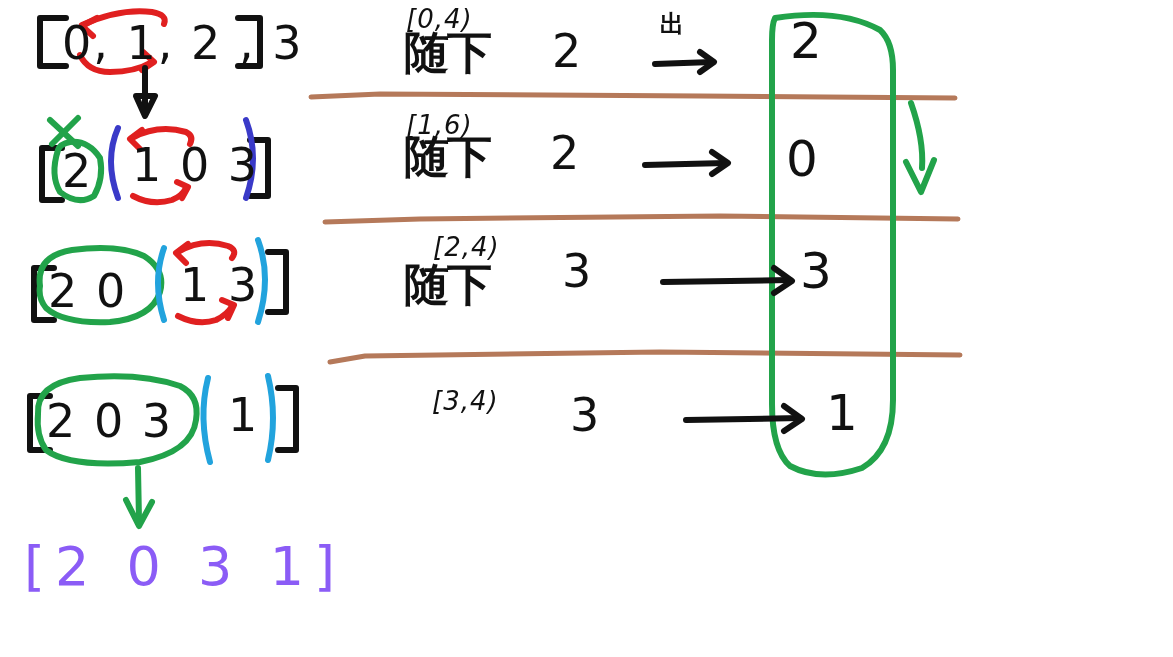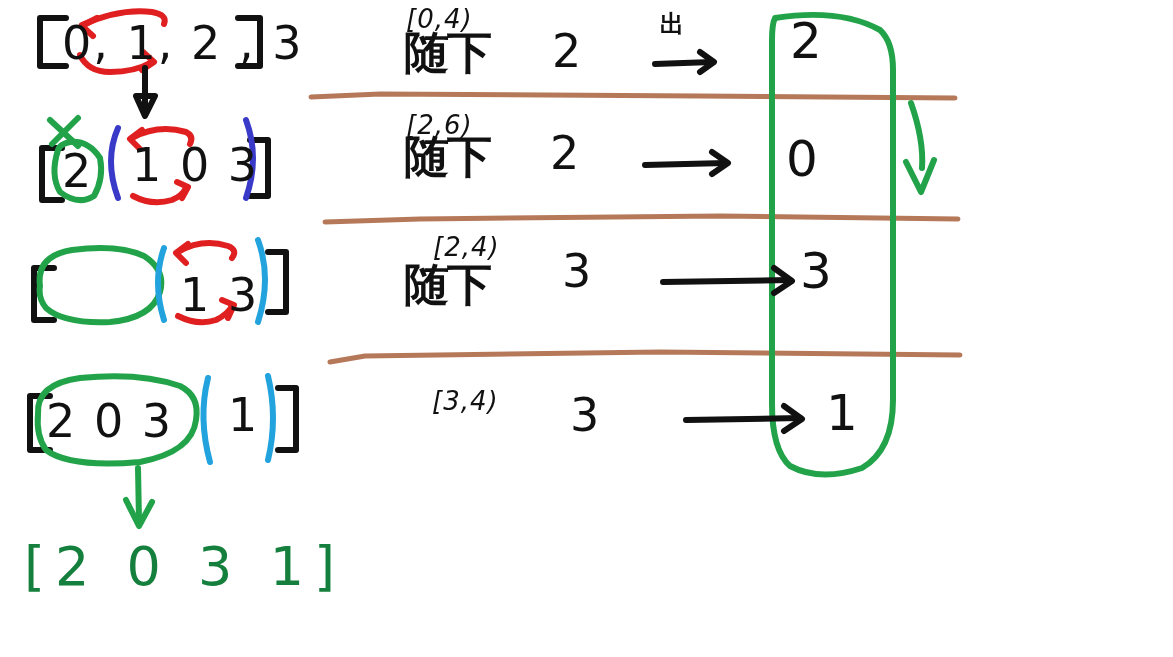--- a/index.html
+++ b/index.html
@@ -32,21 +32,21 @@
   }
   .hand-text {
     position: absolute;
     font-family: "DejaVu Sans", sans-serif;
     white-space: nowrap;
     line-height: 1;
     -webkit-user-select: none;
     user-select: none;
   }
   .blk { color: #111111; }
-  .grn { color: #15803d; }
+  .grn { color: #8b5cf6; }
   .interval {
     font-size: 26px;
     letter-spacing: 1px;
     font-weight: 500;
     font-style: italic;
   }
   .cjk {
     font-family: "DejaVu Sans", sans-serif;
     font-size: 45px;
     font-weight: 600;
@@ -168,35 +168,36 @@
       <path class="ink" stroke="#111111" stroke-width="6" d="M686 420 L800 418"></path>
       <path class="ink" stroke="#111111" stroke-width="6" d="M784 406 L802 419 L784 431"></path>
     </g>
   </svg>
 
   <div class="hand-text blk matrix-text" style="left:62px; top:20px;">0, 1, 2 , 3</div>
 
   <div class="hand-text blk matrix-text" style="left:62px; top:148px;">2</div>
   <div class="hand-text blk matrix-text" style="left:132px; top:142px;">1   0    3</div>
 
-  <div class="hand-text blk matrix-text" style="left:180px; top:272px;">1   3</div>
+  <div class="hand-text blk matrix-text" style="left:48px; top:268px;">2   0</div>
+  <div class="hand-text blk matrix-text" style="left:180px; top:262px;">1   3</div>
 
   <div class="hand-text blk matrix-text" style="left:46px; top:398px;">2   0   3</div>
   <div class="hand-text blk matrix-text" style="left:228px; top:392px;">1</div>
 
   <div class="hand-text grn result-text" style="left:24px; top:540px;">[2  0  3  1]</div>
 
   <div class="hand-text blk cjk-small" style="left:660px; top:12px;">出</div>
 
   <div class="hand-text blk interval" style="left:406px; top:6px;">[0,4)</div>
   <div class="hand-text blk cjk" style="left:404px; top:30px;">随下</div>
   <div class="hand-text blk arr-digit" style="left:552px; top:28px;">2</div>
   <div class="hand-text blk outcol" style="left:790px; top:16px;">2</div>
 
-  <div class="hand-text blk interval" style="left:406px; top:112px;">[2,6)</div>
+  <div class="hand-text blk interval" style="left:406px; top:112px;">[1,6)</div>
   <div class="hand-text blk cjk" style="left:404px; top:134px;">随下</div>
   <div class="hand-text blk arr-digit" style="left:550px; top:130px;">2</div>
   <div class="hand-text blk outcol" style="left:786px; top:134px;">0</div>
 
   <div class="hand-text blk interval" style="left:406px; top:234px;margin-left:27px;">[2,4)</div>
   <div class="hand-text blk cjk" style="left:404px; top:262px;">随下</div>
   <div class="hand-text blk arr-digit" style="left:562px; top:248px;">3</div>
   <div class="hand-text blk outcol" style="left:800px; top:246px;">3</div>
 
   <div class="hand-text blk interval" style="left:432px; top:388px;">[3,4)</div>

